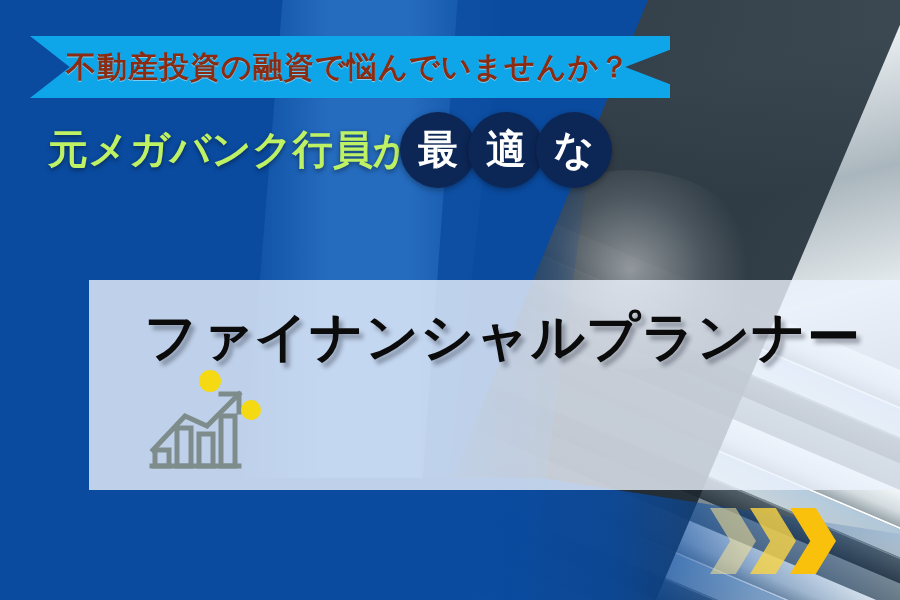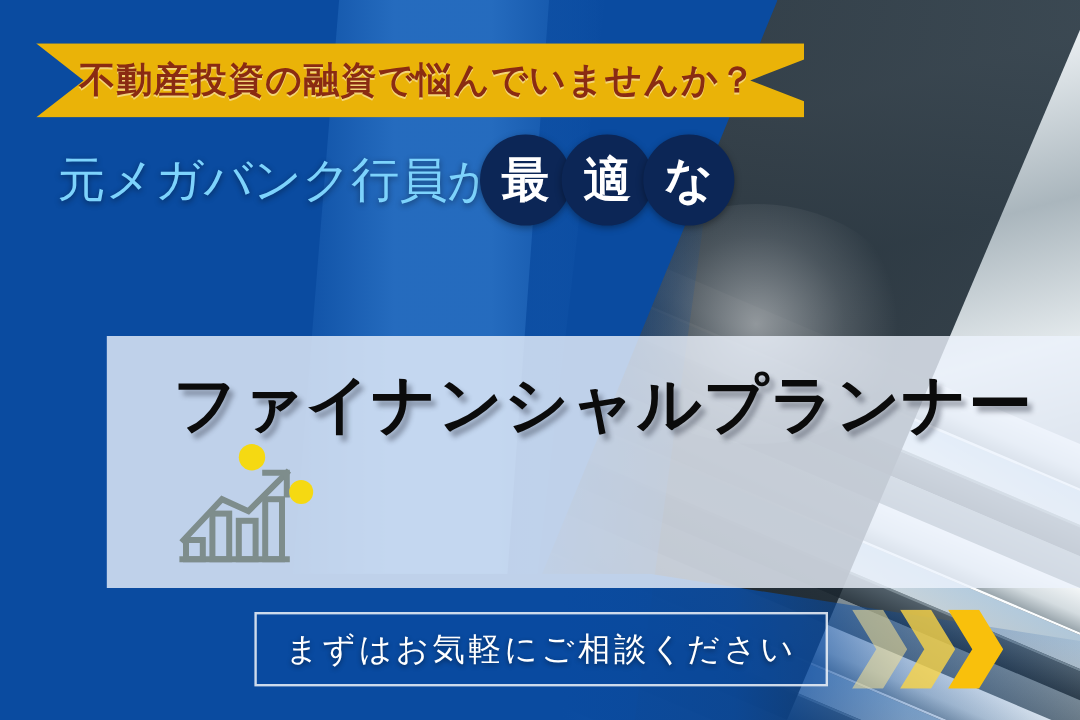--- a/index.html
+++ b/index.html
@@ -66,40 +66,40 @@
   .bottom-blue {
     position:absolute; left:0; bottom:0; width:100%; height:122px;
     background:linear-gradient(90deg,#0a4ba0 0%, #0a4ba0 52%, rgba(10,75,160,.88) 68%, rgba(10,75,160,.35) 84%, rgba(10,75,160,.08) 100%);
     clip-path:polygon(0 0, 60% 0, 100% 46%, 100% 100%, 0 100%);
   }
 
   
   .ribbon {
     position:absolute; left:30px; top:36px;
     width:640px; height:62px;
-    background:#eab308;
+    background:#0ea5e9;
     clip-path:polygon(0 0, 100% 0, 100% 22%, 93% 50%, 100% 78%, 100% 100%, 0 100%, 6.2% 50%);
     display:flex; align-items:center;
     filter:drop-shadow(0 2px 3px rgba(0,0,0,.35));
   }
   .ribbon-text {
     margin-left:36px;
     color:#8a2b12;
     font-weight:bold;
     font-size:30px;
     letter-spacing:1px;
     white-space:nowrap;
     text-shadow:0 1px 0 rgba(255,255,255,.45);
   }
 
   
   .headline { position:absolute; left:48px; top:118px; width:620px; }
   .hl-row { display:flex; align-items:center; position:relative; height:62px; }
   .hl-text {
-    color:#7dd3fc; font-size:40px; font-weight:normal; letter-spacing:0px;
+    color:#bef264; font-size:40px; font-weight:bold; letter-spacing:0px;
     white-space:nowrap;
     text-shadow:0 2px 5px rgba(0,0,0,.45);
   }
   .hl-row2 { margin-top:6px; }
   .circles { position:absolute; left:352px; top:-6px; display:flex; }
   .circle {
     width:76px; height:76px; border-radius:50%;
     background:#0c2656;
     display:flex; align-items:center; justify-content:center;
     margin-left:-8px;
@@ -251,23 +251,20 @@
           <polyline points="6,78 38,44 60,54 92,22"></polyline>
           <polyline points="74,22 92,22 92,40"></polyline>
         </g>
       </svg>
       <span class="dot" style="left:52px; top:-2px; width:22px; height:22px;"></span>
       <span class="dot" style="left:94px; top:28px; width:20px; height:20px;"></span>
     </div>
 
   </div>
 
-  <div class="cta">
-    <span class="cta-text">まずはお気軽にご相談ください</span>
-  </div>
 
   <div class="chevrons">
     <span class="chev c1"></span>
     <span class="chev c2"></span>
     <span class="chev c3"></span>
   </div>
 
 </div>
 
 </body></html>

